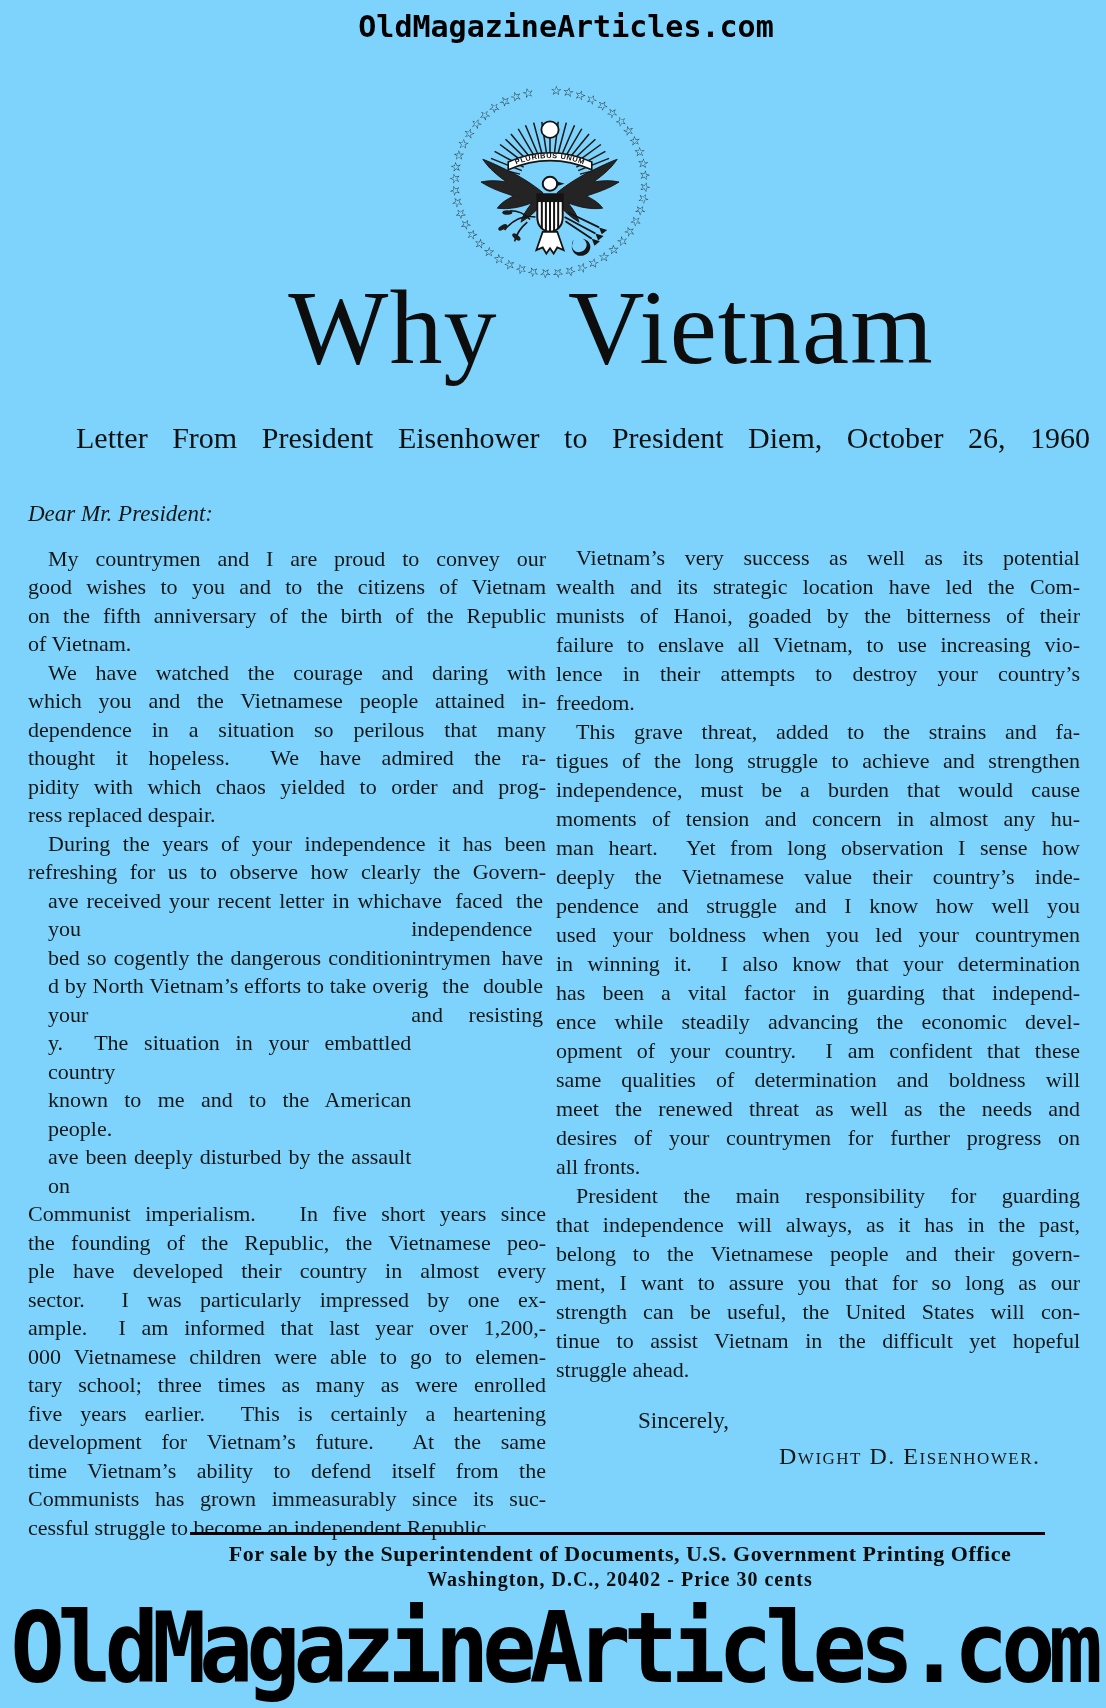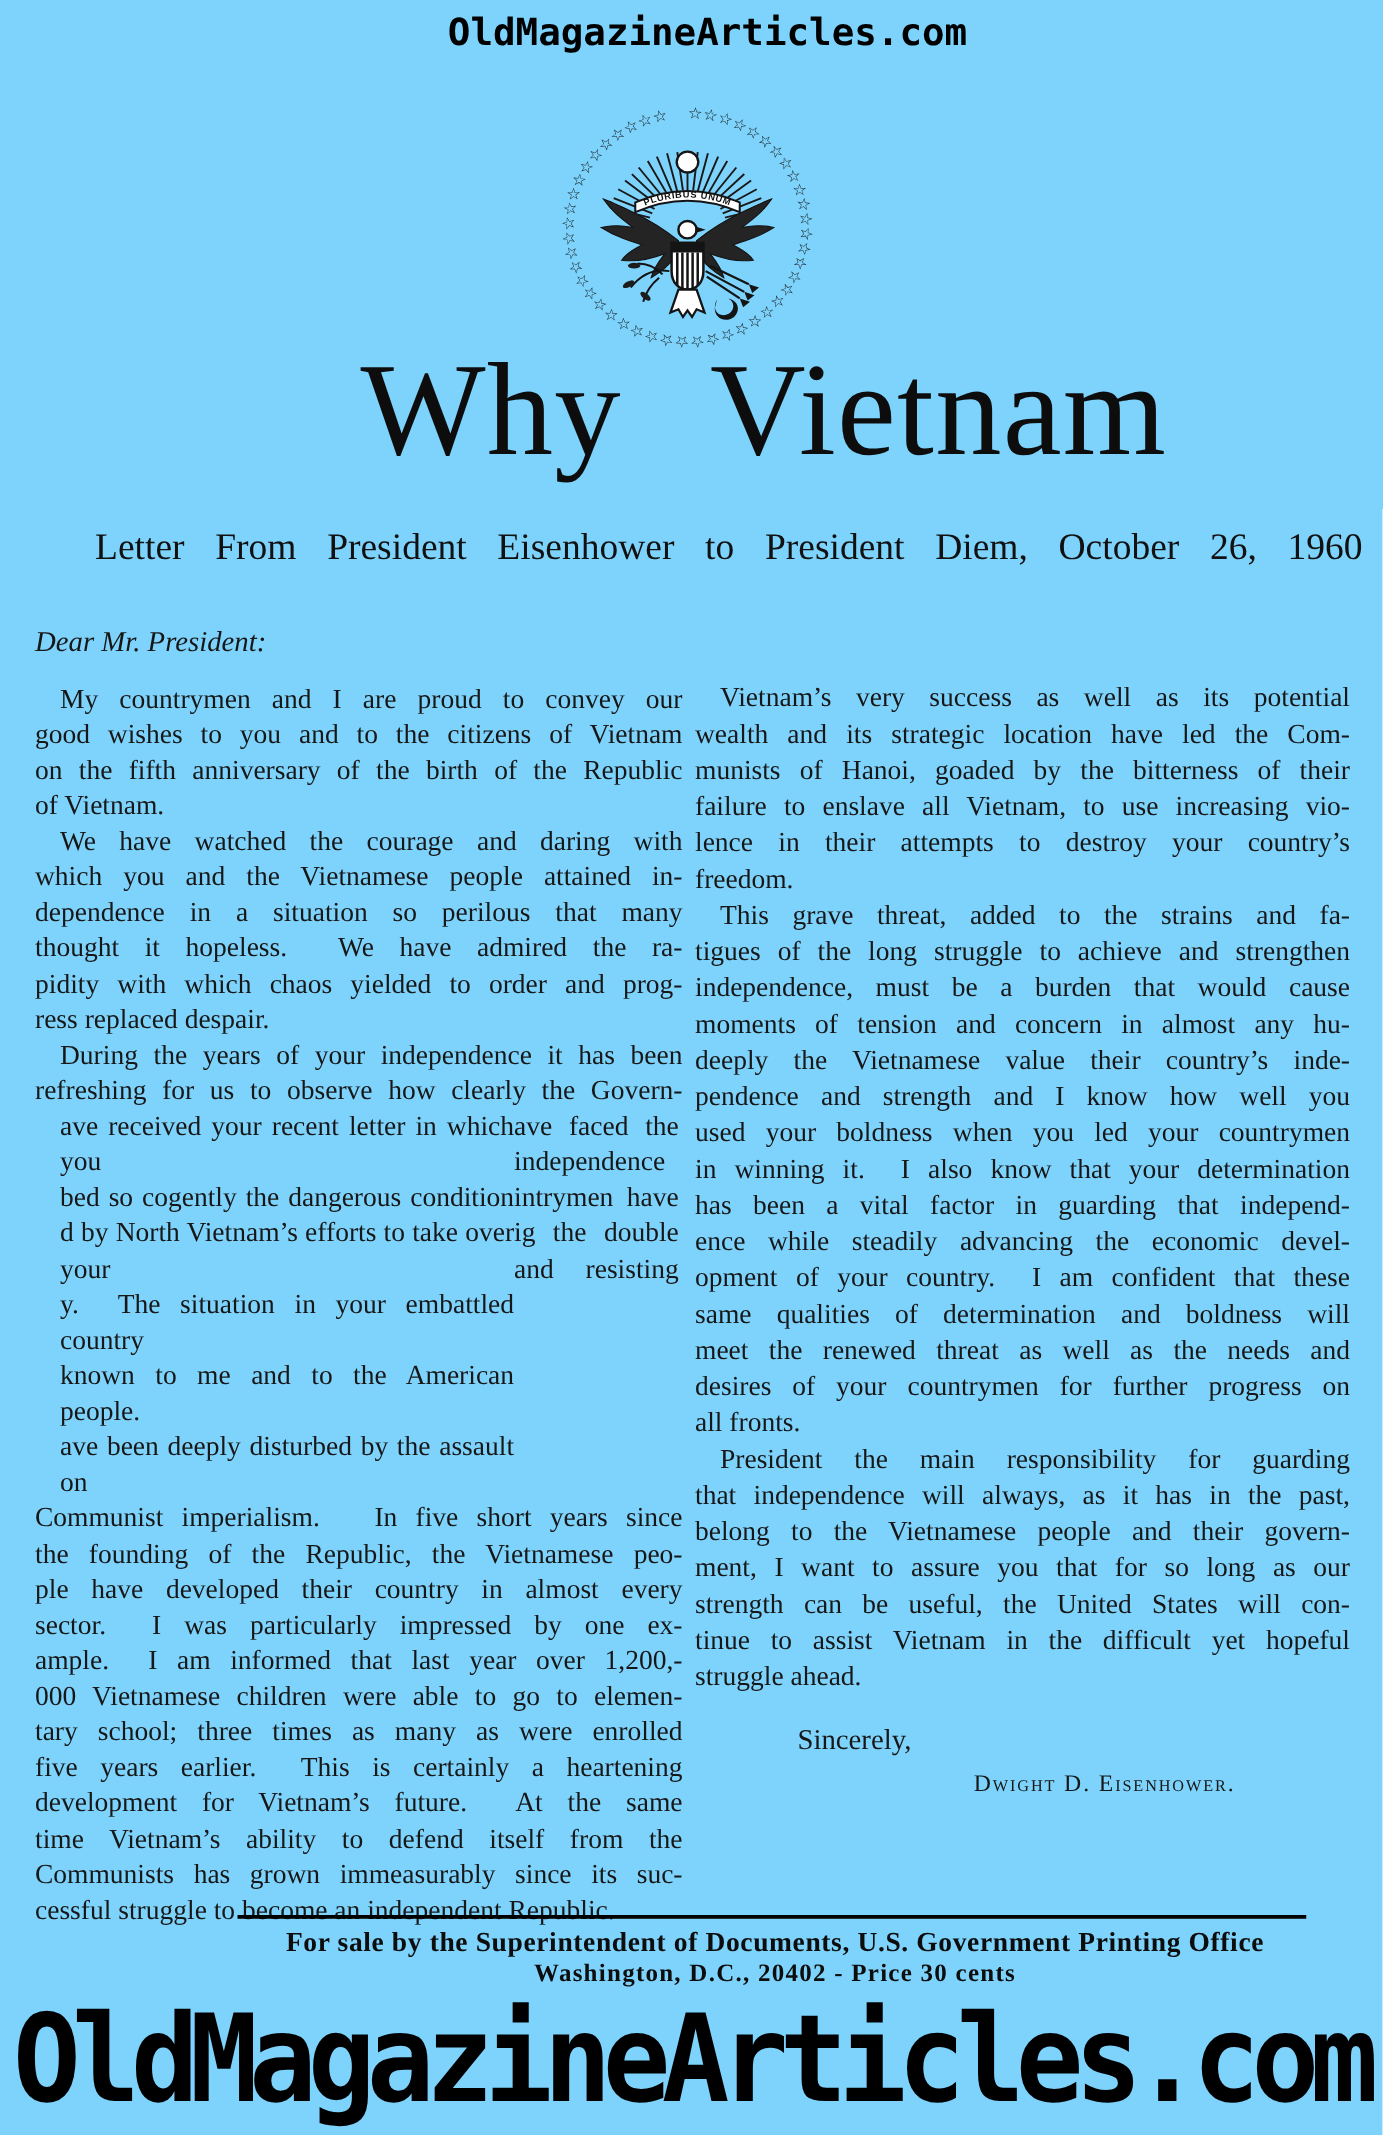--- a/index.html
+++ b/index.html
@@ -53,21 +53,21 @@
   .col-left  { top:500px; left:28px;  width:518px; line-height:28.5px; }
   .col-right { top:543px; left:556px; width:524px; line-height:29px; }
   .salutation { font-style:italic; font-size:23px; margin-bottom:16px; }
   .para > .jline { text-align:justify; text-align-last:justify; }
   .para.p-end > .jline:last-child { text-align-last:left; }
   .para.indent > .jline:first-child { text-indent:20px;font-family:Liberation Serif, serif; }
   .overlay { display:flex; justify-content:space-between; width:543px; margin-left:-28px; }
   .ov-left { width:386px;margin-left:48px; } .ov-right { width:140px; }
   .closing { margin-top:22px; padding-left:82px; font-size:23px; }
   .signature {
-    margin-top:7px; padding-left:223px; font-size:19px;
+    margin-top:7px; padding-left:223px; font-size:24px;
     font-variant:small-caps; letter-spacing:1.5px; white-space:nowrap;
   }
   
   .gpo {
     position:absolute; top:1510px; left:0; right:0; text-align:center;
     font-family:"Liberation Sans",sans-serif; font-weight:700; font-size:13.5px;
     letter-spacing:.2px; color:#0a0a0a;
   }
   .rule { position:absolute; top:1532px; left:190px; width:855px; height:3px; background:#000; }
   .sale {
@@ -176,22 +176,23 @@
         <div class="jline">munists of Hanoi, goaded by the bitterness of their</div>
         <div class="jline">failure to enslave all Vietnam, to use increasing vio-</div>
         <div class="jline">lence in their attempts to destroy your country’s</div>
         <div class="jline">freedom.</div>
       </div>
     <div class="para indent p-end">
         <div class="jline">This grave threat, added to the strains and fa-</div>
         <div class="jline">tigues of the long struggle to achieve and strengthen</div>
         <div class="jline">independence, must be a burden that would cause</div>
         <div class="jline">moments of tension and concern in almost any hu-</div>
+        <div class="jline">man heart.&nbsp; Yet from long observation I sense how</div>
         <div class="jline">deeply the Vietnamese value their country’s inde-</div>
-        <div class="jline">pendence and strength and I know how well you</div>
+        <div class="jline">pendence and struggle and I know how well you</div>
         <div class="jline">used your boldness when you led your countrymen</div>
         <div class="jline">in winning it.&nbsp; I also know that your determination</div>
         <div class="jline">has been a vital factor in guarding that independ-</div>
         <div class="jline">ence while steadily advancing the economic devel-</div>
         <div class="jline">opment of your country.&nbsp; I am confident that these</div>
         <div class="jline">same qualities of determination and boldness will</div>
         <div class="jline">meet the renewed threat as well as the needs and</div>
         <div class="jline">desires of your countrymen for further progress on</div>
         <div class="jline">all fronts.</div>
       </div>

